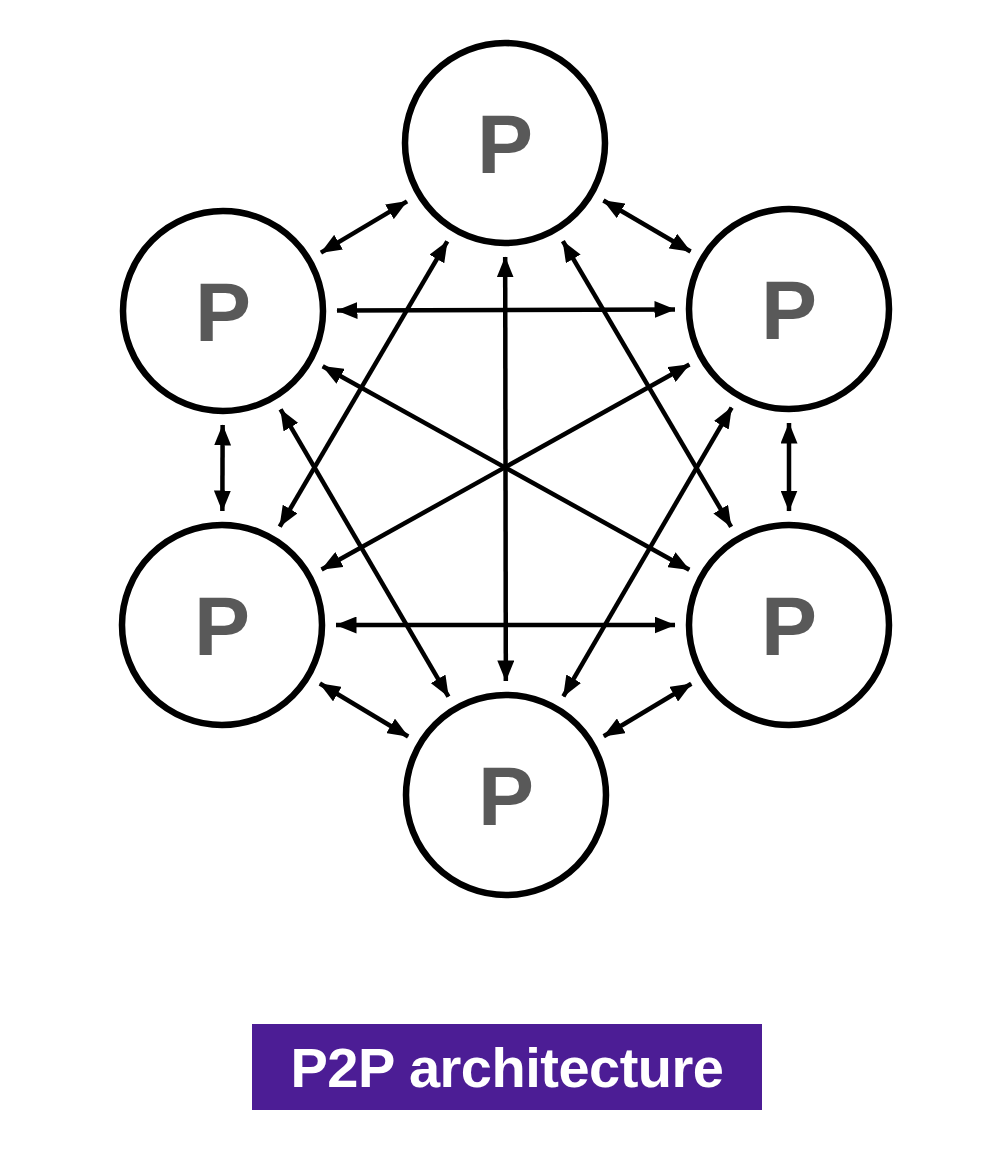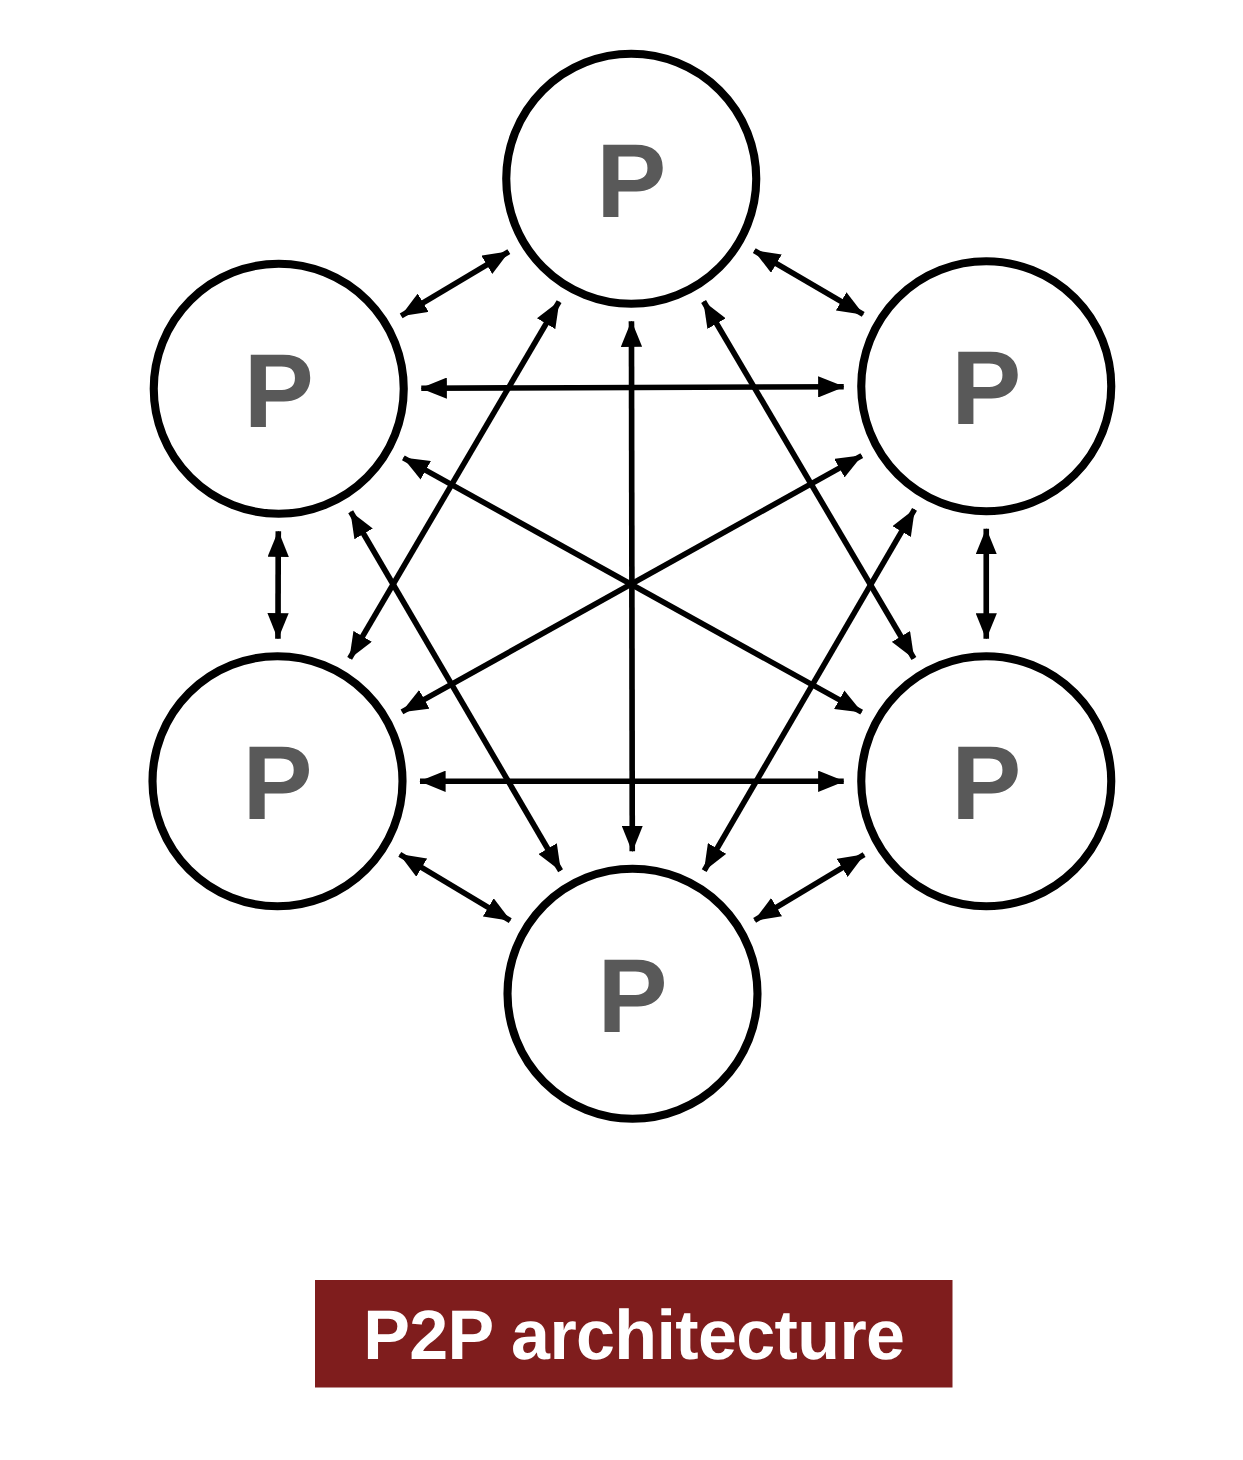--- a/index.html
+++ b/index.html
@@ -90,16 +90,16 @@
       </g>
       <g>
         <circle cx="789" cy="625" r="100" fill="#ffffff" stroke="#000000" stroke-width="6.5"></circle>
         <text x="789" y="655.24" text-anchor="middle" font-size="84" fill="#595959" class="node-label">P</text>
       </g>
       <g>
         <circle cx="506" cy="795" r="100" fill="#ffffff" stroke="#000000" stroke-width="6.5"></circle>
         <text x="506" y="825.24" text-anchor="middle" font-size="84" fill="#595959" class="node-label">P</text>
       </g>
     </svg>
-  <div class="caption-banner" style="background: #7f1d1d;">
+  <div class="caption-banner" style="background: #4c1d95;">
     <span style="color: rgb(255, 255, 255); font-size: 56px;">P2P architecture</span>
   </div>
 </div>
 
 </body></html>

